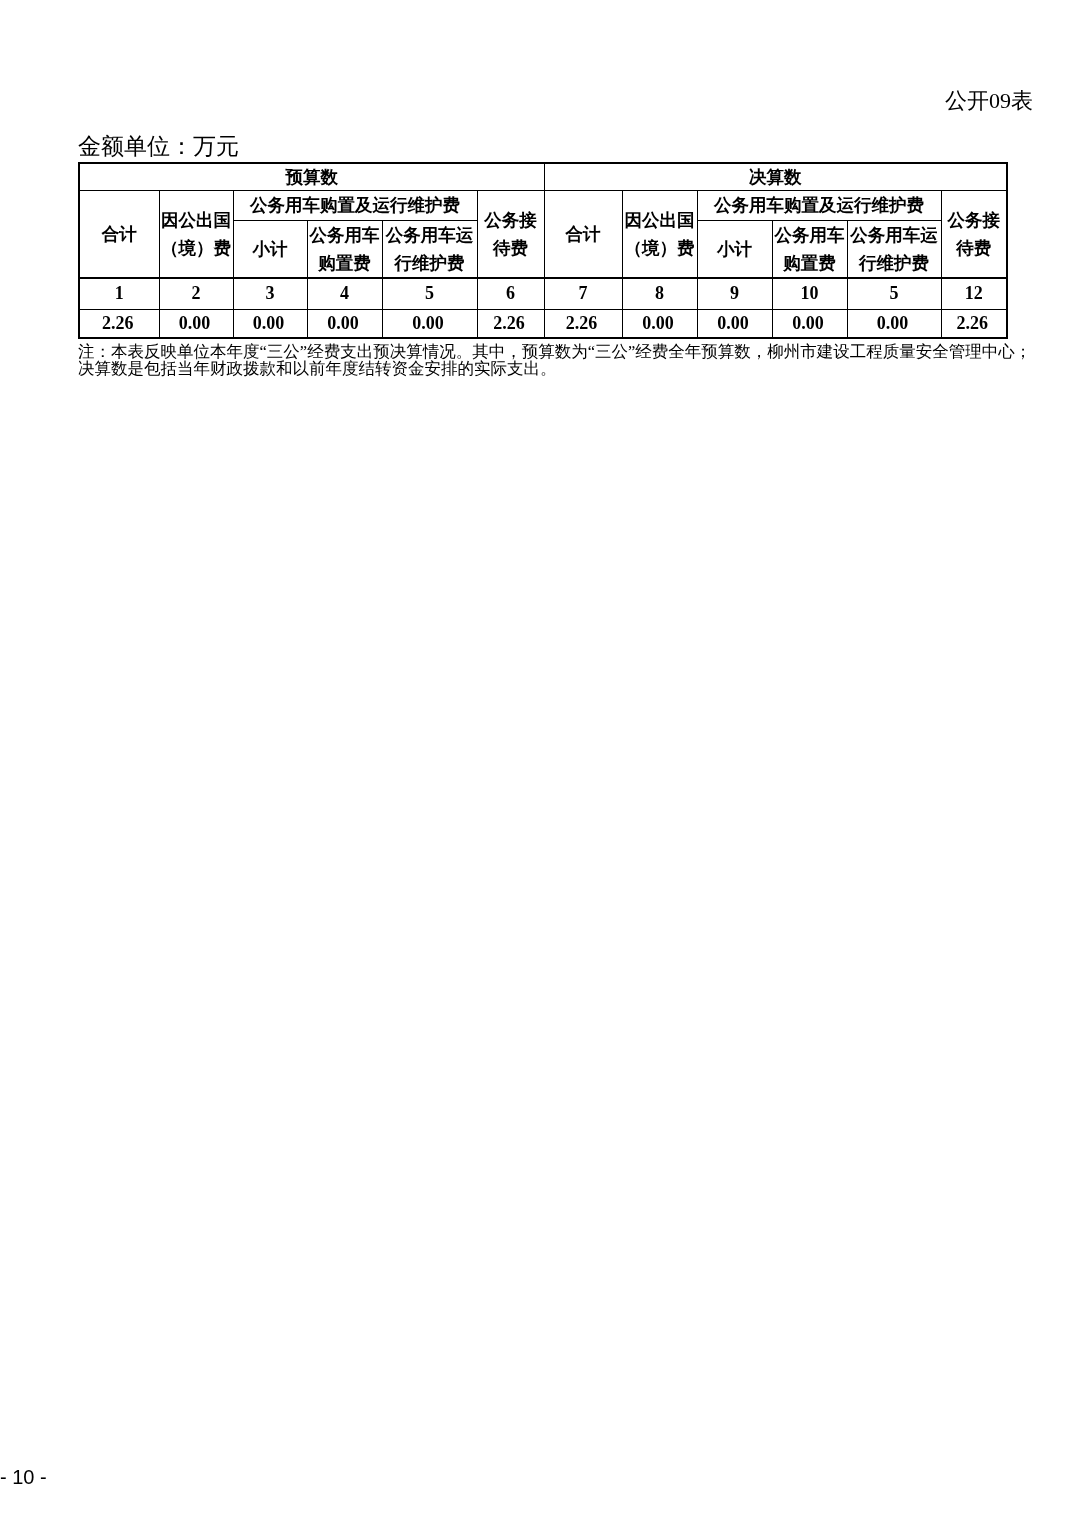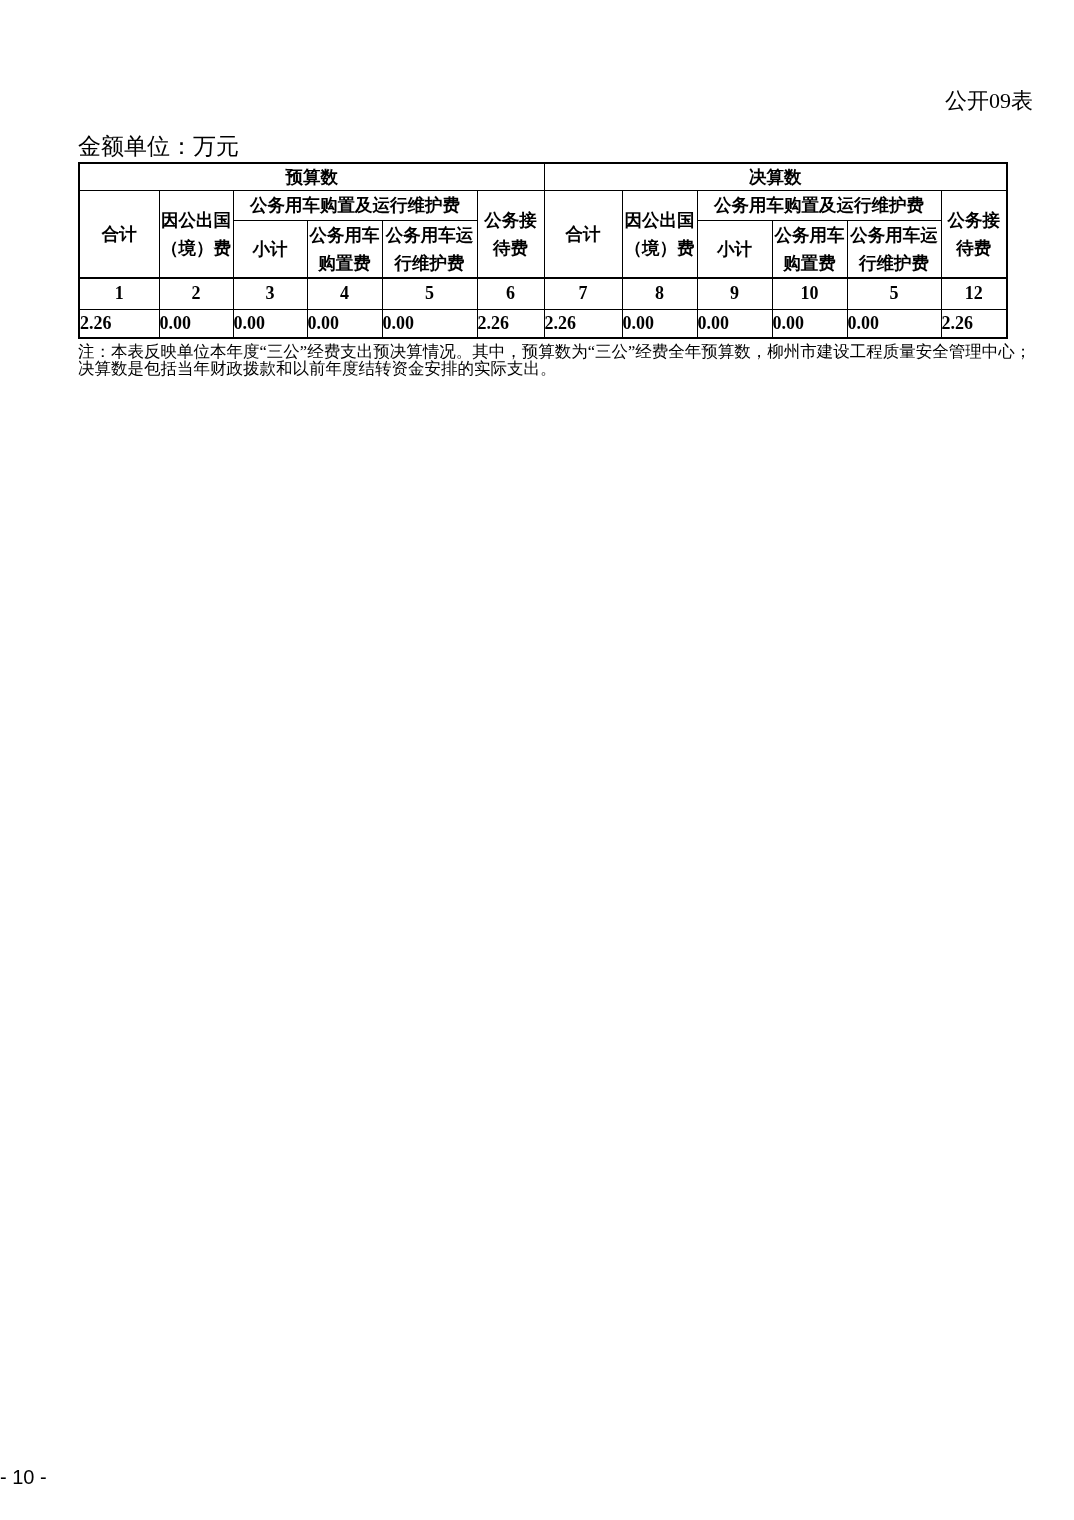--- a/index.html
+++ b/index.html
@@ -56,21 +56,21 @@
   tr.group-row { height: 27px; }
   tr.group-row th { font-size: 17.5px; }
   tr.head-row { height: 30px; }
   tr.sub-row { height: 56px; }
   tr.head-row th, tr.sub-row th { font-size: 17.5px; line-height: 28px; }
   tr.num-row { height: 32px; }
   tr.num-row td { border-top: 2px solid #000000; font-size: 18px; }
   tr.value-row { height: 28px; }
   tr.value-row td {
     font-size: 18px;
-    text-align: left;
+    text-align: center;
     padding-right: 3px;
   }
 
   .footnote {
     margin-top: 4px;
     width: 955px;
     font-size: 16.5px;
     line-height: 17.5px;
     text-align: left;
     word-break: break-all;

